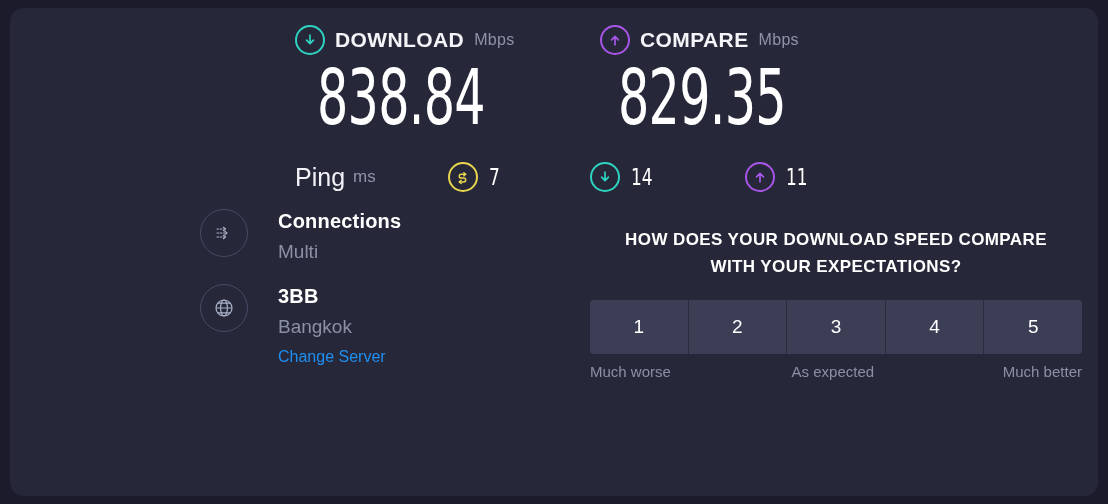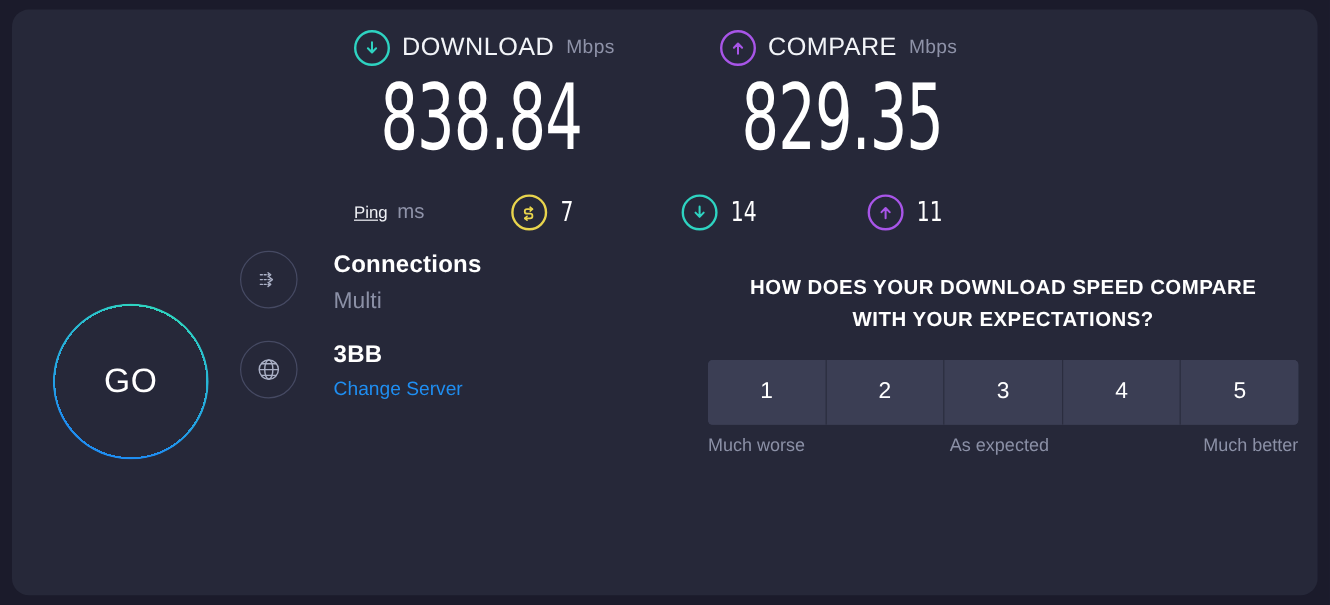--- a/index.html
+++ b/index.html
@@ -42,21 +42,21 @@
   .result-col.upload   { left: 590px; }
 
   .res-head {
     display: flex;
     align-items: center;
     gap: 10px;
     height: 28px;
   }
   .res-head .lbl {
     font-size: 21px;
-    font-weight: 400;
+    font-weight: 700;
     letter-spacing: 0.4px;
     color: #f2f4f8;
   }
   .res-head .unit {
     font-size: 16px;
     font-weight: 400;
     color: #8e92a8;
     letter-spacing: 0.3px;
   }
   .res-value {
@@ -91,24 +91,23 @@
   
   .ping-row {
     position: absolute;
     left: 285px;
     top: 152px;
     display: flex;
     align-items: center;
     height: 34px;
   }
   .ping-label {
-    font-size: 14px;
+    font-size: 25px;
     color: #f0f2f7;
     font-weight: 400;
-    text-decoration: underline;
   }
   .ping-unit {
     font-size: 17px;
     color: #8e92a8;
     margin-left: 8px;
     font-weight: 400;
   }
   .ping-item {
     display: flex;
     align-items: center;
@@ -312,24 +311,20 @@
     <span class="ping-item ul">
       <span class="circ-icon ul-color">
         <svg width="14" height="14" viewBox="0 0 14 14">
           <path d="M7 11.8 V3.6 M3.6 6.8 L7 3.3 L10.4 6.8" fill="none" stroke="currentColor" stroke-width="1.7" stroke-linecap="round" stroke-linejoin="round"></path>
         </svg>
       </span>
       <span class="ping-num">11</span>
     </span>
   </div>
 
-  <div class="go-wrap">
-    <div class="go-ring"></div>
-    <div class="go-text">GO</div>
-  </div>
 
   <div class="info-list">
 
     <div class="info-row">
       <div class="info-icon">
         <svg width="24" height="24" viewBox="0 0 24 24">
           <g stroke="currentColor" stroke-width="1.2" stroke-linecap="round" fill="none">
             <path d="M5 8 H12" stroke-dasharray="1.6 1.6"></path>
             <path d="M11.4 6.3 L13.6 8 L11.4 9.7" stroke-linejoin="round"></path>
             <path d="M5 12 H13" stroke-dasharray="1.6 1.6"></path>
@@ -351,20 +346,21 @@
           <g stroke="currentColor" stroke-width="1.2" fill="none">
             <circle cx="12" cy="12" r="8"></circle>
             <ellipse cx="12" cy="12" rx="3.4" ry="8"></ellipse>
             <path d="M4 12 H20"></path>
             <path d="M5.6 7.2 H18.4 M5.6 16.8 H18.4"></path>
           </g>
         </svg>
       </div>
       <div class="info-body">
         <div class="info-title">3BB</div>
+        <div class="info-sub">Bangkok</div>
         <div class="info-link">Change Server</div>
       </div>
     </div>
 
 
   </div>
 
   <div class="survey">
     <div class="survey-q">
       <div>HOW DOES YOUR DOWNLOAD SPEED COMPARE</div>

